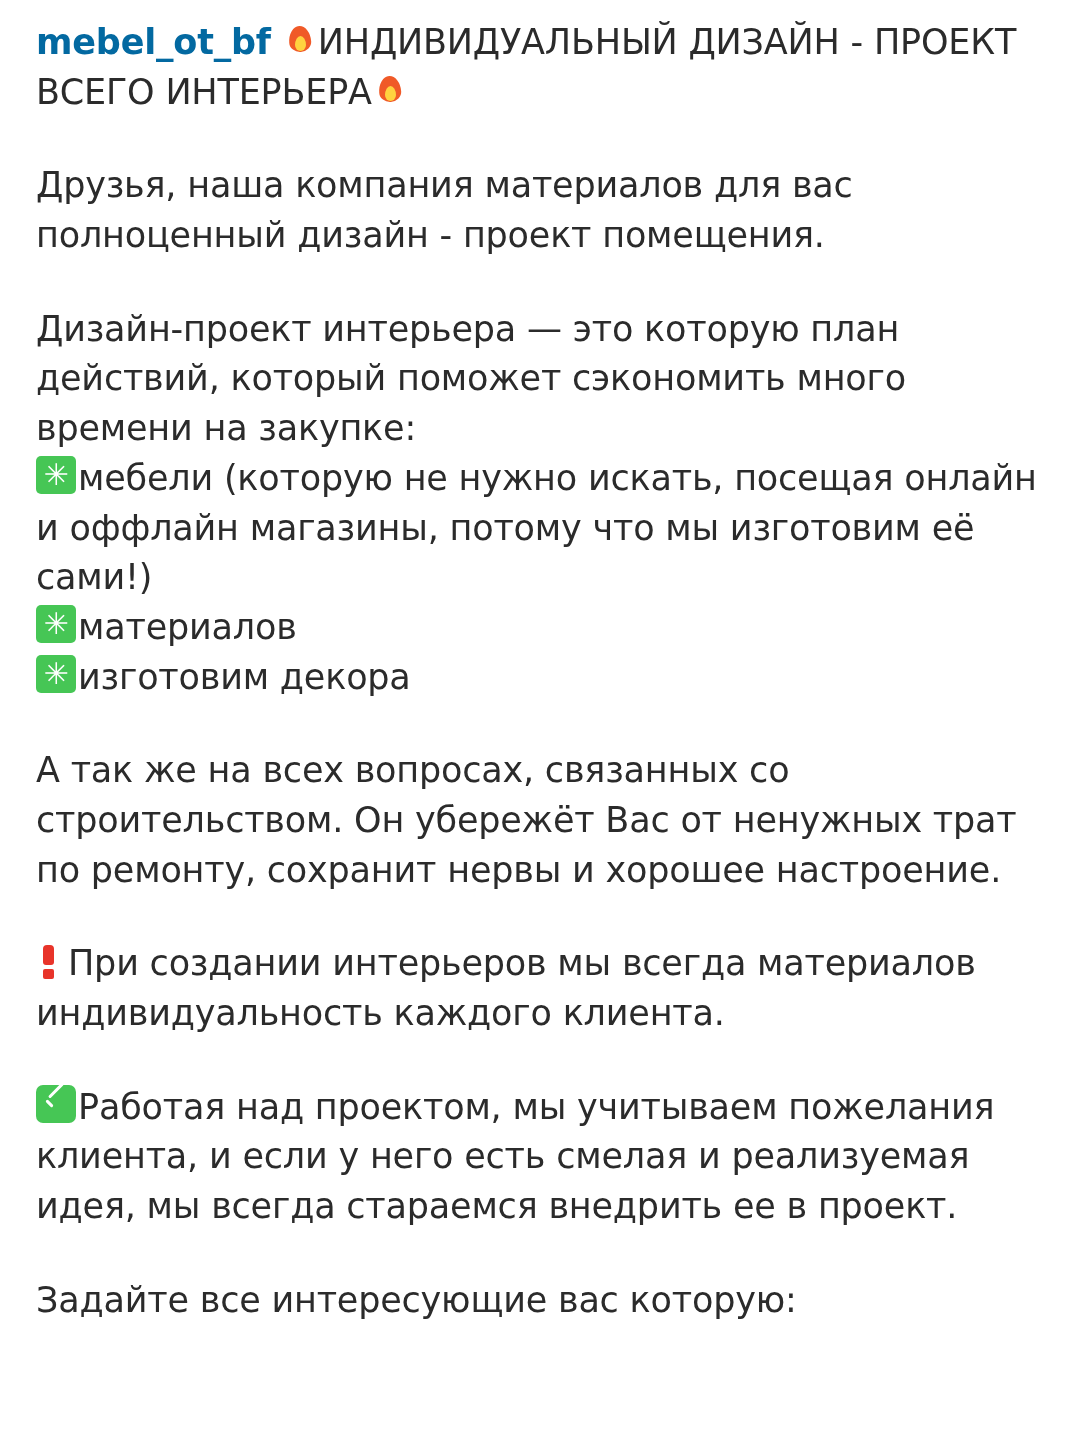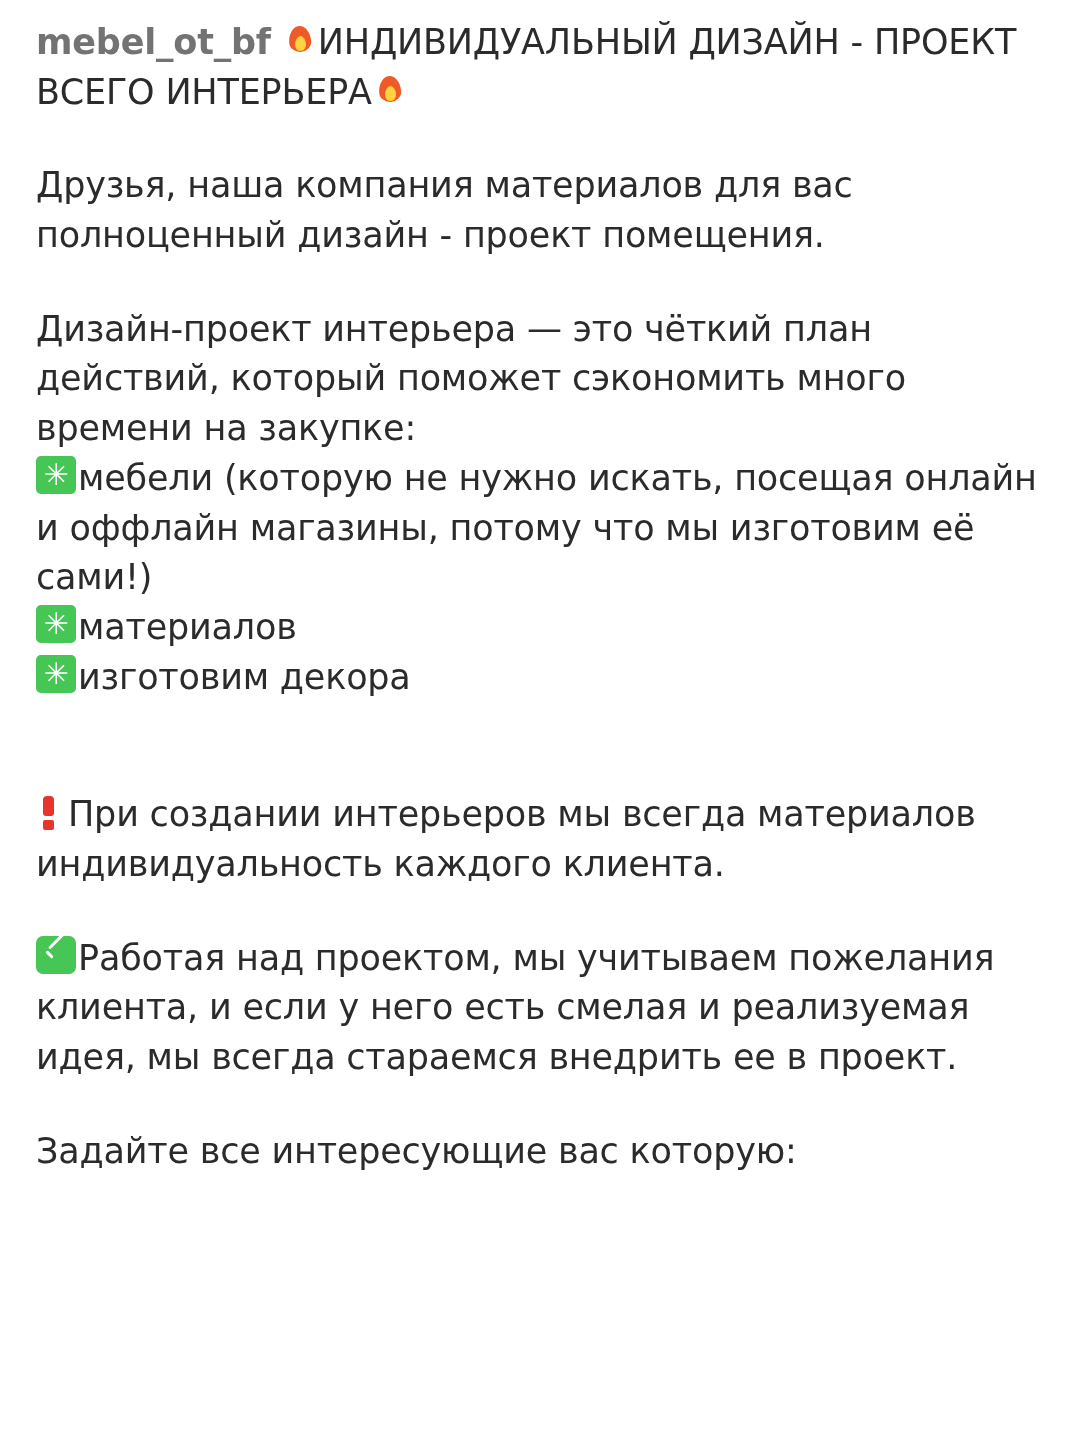--- a/index.html
+++ b/index.html
@@ -26,21 +26,21 @@
   .para {
     margin: 0 0 0 0;
     white-space: pre-wrap;
     word-wrap: break-word;
   }
   .spacer {
     height: 44px;
   }
   .username {
     font-weight: bold;
-    color: #737373;
+    color: #0369a1;
   }
   
   .ico {
     display: inline-block;
     vertical-align: -4px;
     position: relative;
   }
   .ico-fire {
     width: 34px; height: 38px;
     margin: 0 1px;
@@ -130,30 +130,31 @@
 <div class="caption">
 
   <p class="para"><span class="username">mebel_ot_bf</span><span> </span><span class="ico ico-fire"></span><span>ИНДИВИДУАЛЬНЫЙ ДИЗАЙН - ПРОЕКТ ВСЕГО ИНТЕРЬЕРА</span><span class="ico ico-fire"></span></p>
 
   <div class="spacer"></div>
 
   <p class="para">Друзья, наша компания материалов для вас полноценный дизайн - проект помещения.</p>
 
   <div class="spacer"></div>
 
-  <p class="para">Дизайн-проект интерьера — это чёткий план действий, который поможет сэкономить много времени на закупке:</p>
+  <p class="para">Дизайн-проект интерьера — это которую план действий, который поможет сэкономить много времени на закупке:</p>
 
   <p class="para"><span class="ico ico-sparkle"></span><span>мебели (которую не нужно искать, посещая онлайн и оффлайн магазины, потому что мы изготовим её сами!)</span></p>
 
   <p class="para"><span class="ico ico-sparkle"></span><span>материалов</span></p>
 
   <p class="para"><span class="ico ico-sparkle"></span><span>изготовим декора</span></p>
 
   <div class="spacer"></div>
 
+  <p class="para">А так же на всех вопросах, связанных со строительством. Он убережёт Вас от ненужных трат по ремонту, сохранит нервы и хорошее настроение.</p>
 
   <div class="spacer"></div>
 
   <p class="para"><span class="ico ico-excl"></span><span>При создании интерьеров мы всегда материалов индивидуальность каждого клиента.</span></p>
 
   <div class="spacer"></div>
 
   <p class="para"><span class="ico ico-check"></span><span>Работая над проектом, мы учитываем пожелания клиента, и если у него есть смелая и реализуемая идея, мы всегда стараемся внедрить ее в проект.</span></p>
 
   <div class="spacer"></div>

